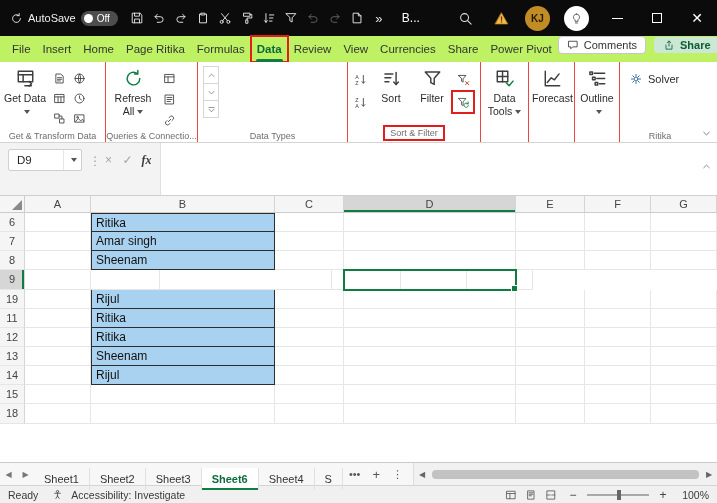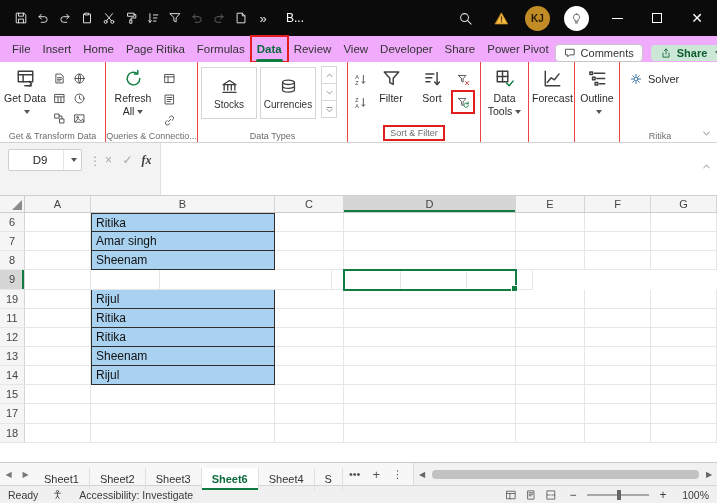--- a/index.html
+++ b/index.html
@@ -26,21 +26,21 @@
   .tbtn .ic { width:15px; height:15px; }
   .avatar { width:25px; height:25px; border-radius:50%; background:#c18c26; color:#241a02; font-size:10px; font-weight:bold; display:flex; align-items:center; justify-content:center; margin:0 6px; cursor:pointer; }
   .bulbwrap { width:25px; height:25px; border-radius:50%; background:#fff; color:#555; display:flex; align-items:center; justify-content:center; margin:0 8px; cursor:pointer; }
   .bulbwrap .ic { width:13px; height:13px; }
   .wbtn { width:40px; height:36px; display:flex; align-items:center; justify-content:center; color:#fff; cursor:pointer; }
   .min-glyph { display:block; width:11px; border-top:1px solid #fff; }
   .max-glyph { display:block; width:10px; height:10px; border:1px solid #fff; }
   .close-glyph { font-size:14px; line-height:1; }
 
   
-  .menubar { height:26px; background:#f0abfc; display:flex; align-items:flex-end; padding:0 8px 0 6px; }
+  .menubar { height:26px; background:#bef264; display:flex; align-items:flex-start; padding:0 8px 0 6px; }
   .rtabs { display:flex; height:100%; }
   .rtab { padding:0 6px; display:flex; align-items:center; font-size:11.5px; color:#333; position:relative; cursor:pointer; white-space:nowrap; }
   .rtab.active { color:#0b6a3c; font-weight:700; }
   .rtab.active::after { content:""; position:absolute; left:5px; right:5px; bottom:0; height:3px; background:#107C41; border-radius:2px; }
   .rtab.annotated { outline:2px solid #e11d1d; outline-offset:-1px; }
   .mb-right { margin-left:auto; display:flex; align-items:center; gap:8px; }
   .btn-comments { display:flex; align-items:center; gap:5px; border:1px solid #c6c6c6; border-radius:4px; padding:2px 8px; font-size:11px; color:#333; background:#fff; cursor:pointer; }
   .btn-comments .ic { width:12px; height:12px; }
   .btn-share { display:flex; align-items:center; gap:5px; border-radius:4px; padding:2px 9px; font-size:11px; color:#0e5c2f; background:#cbe8d6; font-weight:600; cursor:pointer; }
   .btn-share .ic { width:12px; height:12px; }
@@ -71,21 +71,21 @@
   .gbtn { width:16px; height:18px; border:1px solid #d6d6d6; margin-top:-1px; display:flex; align-items:center; justify-content:center; color:#555; background:#fff; cursor:pointer; }
   .gbtn .ic { width:9px; height:9px; }
   .solver-row { display:flex; align-items:center; gap:5px; font-size:11px; color:#2b2b2b; margin:8px 4px 0 6px; cursor:pointer; }
   .solver-row .ic { width:14px; height:14px; color:#2d6da3; }
   .ribbon-collapse { position:absolute; right:5px; bottom:3px; color:#555; cursor:pointer; }
   .ribbon-collapse .ic { width:11px; height:11px; }
 
   
   .fbar { height:53px; background:#f3f3f3; position:relative; border-bottom:1px solid #cfcfcf; }
   .namebox { position:absolute; left:8px; top:6px; width:74px; height:22px; background:#fff; border:1px solid #cfcfcf; border-radius:2px; display:flex; align-items:center; font-size:11.5px; color:#222; }
-  .nb-val { flex:1; padding-left:8px;text-align:center; }
+  .nb-val { flex:1; padding-left:8px; }
   .nb-chev { width:18px; height:100%; display:flex; align-items:center; justify-content:center; border-left:1px solid #e6e6e6; cursor:pointer; }
   .fdots { position:absolute; left:89px; top:11px; color:#9a9a9a; font-size:12px; }
   .fbtns { position:absolute; left:99px; top:6px; display:flex; }
   .fbtn { width:19px; height:22px; display:flex; align-items:center; justify-content:center; font-size:12px; color:#a6a6a6; cursor:pointer; }
   .fbtn.fx { color:#3c3c3c; font-style:italic; font-weight:bold; font-family:"Liberation Serif", serif; }
   .finput { position:absolute; left:160px; top:0; right:0; height:100%; background:#fff; border-left:1px solid #e0e0e0; font-size:12px; color:#222; padding:4px 20px 0 6px; cursor:text; }
   .fcollapse { position:absolute; right:5px; top:18px; color:#666; cursor:pointer; }
   .fcollapse .ic { width:11px; height:11px; }
 
   
@@ -111,37 +111,48 @@
   .stab { padding:0 10px; height:100%; display:flex; align-items:center; border-right:1px solid #e0e0e0; color:#333; cursor:pointer; white-space:nowrap; }
   .stab.active { background:#fff; color:#0e6b3c; font-weight:700; box-shadow:inset 0 -2px 0 #107C41; }
   .stab-extra { padding:0 6px; color:#555; cursor:pointer; }
   .stab-add { font-size:13px; }
   .hscroll { flex:1; display:flex; align-items:center; height:100%; margin-left:4px; border-left:1px solid #dcdcdc; background:#f1f1f1; }
   .harrow { width:16px; text-align:center; font-size:8px; color:#666; cursor:pointer; }
   .hthumb { flex:1; height:9px; background:#c2c2c2; border-radius:4px; margin:0 2px; cursor:grab; }
 
   
   .statusbar { height:18px; background:#f0f0f0; border-top:1px solid #d4d4d4; display:flex; align-items:center; font-size:10.5px; color:#3a3a3a; padding:0 8px; gap:14px; }
-  .sb-access { display:flex; align-items:center; gap:16px; cursor:pointer;justify-content:center; }
+  .sb-access { display:flex; align-items:center; gap:8px; cursor:pointer;justify-content:center; }
   .sb-access .ic { width:11px; height:11px; }
   .sb-right { margin-left:auto; display:flex; align-items:center; gap:9px; }
   .vbtn { width:16px; height:16px; display:flex; align-items:center; justify-content:center; color:#555; cursor:pointer; }
   .vbtn .ic { width:12px; height:12px; }
   .zbtn { font-size:12px; color:#444; width:10px; text-align:center; cursor:pointer; }
   .zslider { width:62px; height:2px; background:#a9a9a9; position:relative; cursor:pointer; }
   .zslider::before { content:""; position:absolute; left:50%; top:-3px; width:1px; height:8px; background:#9d9d9d; }
   .zthumb { position:absolute; left:48%; top:-4px; width:4px; height:10px; background:#666; }
   .zoom-label { width:32px; text-align:right; cursor:pointer; }
 </style>
 </head>
 <body>
 
 <div class="app">
 
   <div class="titlebar">
+    <div class="autosave">
+      <svg class="ic" viewBox="0 0 16 16">
+          <path d="M12.8 8A4.8 4.8 0 1 1 11 4.3"></path>
+          <path d="M11.3 1.9v2.6H8.7"></path>
+        </svg>
+      <span>AutoSave</span>
+      <span class="toggle">
+        <span class="knob"></span>
+        <span>Off</span>
+      </span>
+    </div>
     <div class="qat" id="qat">
         <div class="qbtn">
           <svg class="ic" viewBox="0 0 16 16">
             <path d="M3 2.5h8.7L13.5 4.8V13.5H3z"></path>
             <path d="M5.2 2.5v3.4h5.6V2.5"></path>
             <path d="M5.2 13.5V9.2h5.6v4.3"></path>
           </svg>
         </div>
         <div class="qbtn">
           <svg class="ic" viewBox="0 0 16 16">
@@ -243,21 +254,21 @@
   <div class="menubar">
     <div class="rtabs" id="ribbon-tabs">
         <div class="rtab">File</div>
         <div class="rtab">Insert</div>
         <div class="rtab">Home</div>
         <div class="rtab">Page Ritika</div>
         <div class="rtab">Formulas</div>
         <div class="rtab active annotated">Data</div>
         <div class="rtab">Review</div>
         <div class="rtab">View</div>
-        <div class="rtab">Developer</div>
+        <div class="rtab">Currencies</div>
         <div class="rtab">Share</div>
         <div class="rtab">Power Pivot</div>
       </div>
     <div class="mb-right">
       <div class="btn-comments">
         <svg class="ic" viewBox="0 0 16 16">
             <path d="M2.5 3h11v7.5H7.5L5 13v-2.5H2.5z"></path>
           </svg>
         <span>Comments</span>
       </div>
@@ -363,38 +374,20 @@
                 <path d="M8.5 11.5 7 13a2.5 2.5 0 0 1-3.5-3.5L5 8"></path>
               </svg>
             </div>
           </div>
       </div>
       <div class="grp-label">Queries &amp; Connectio...</div>
     </div>
 
     <div class="rgroup" style="width:150px">
       <div class="grp-inner">
-        <div class="tiles">
-          <div class="tile">
-            <svg class="ic" viewBox="0 0 16 16">
-                <path d="M2.5 6.5 8 3l5.5 3.5z"></path>
-                <path d="M3.5 6.5v4.5M6.5 6.5v4.5M9.5 6.5v4.5M12.5 6.5v4.5"></path>
-                <path d="M2.5 13h11"></path>
-              </svg>
-            <span>Stocks</span>
-          </div>
-          <div class="tile">
-            <svg class="ic" viewBox="0 0 16 16">
-                <ellipse cx="8" cy="4.5" rx="5" ry="1.8"></ellipse>
-                <path d="M3 4.5v3.2c0 1 2.2 1.8 5 1.8s5-.8 5-1.8V4.5"></path>
-                <path d="M3 7.7v3.2c0 1 2.2 1.8 5 1.8s5-.8 5-1.8V7.7"></path>
-              </svg>
-            <span>Currencies</span>
-          </div>
-        </div>
         <div class="gal" id="gallery-scroll">
             <div class="gbtn">
               <svg class="ic" viewBox="0 0 16 16">
                 <path d="M3.5 10 8 5.5 12.5 10"></path>
               </svg>
             </div>
             <div class="gbtn">
               <svg class="ic" viewBox="0 0 16 16">
                 <path d="M3.5 6 8 10.5 12.5 6"></path>
               </svg>
@@ -424,34 +417,34 @@
               <svg class="ic" viewBox="0 0 16 16">
                 <text x="1.5" y="7" font-size="6.5" fill="currentColor" stroke="none">Z</text>
                 <text x="1.5" y="14.5" font-size="6.5" fill="currentColor" stroke="none">A</text>
                 <path d="M11.5 3v9.5M9.8 10.7l1.7 1.8 1.7-1.8"></path>
               </svg>
             </div>
           </div>
         <div class="bigbtn" style="width:38px">
           <span class="icn">
               <svg class="ic" viewBox="0 0 16 16">
-                <path d="M2.5 3h11L9.3 7.8v4.7l-2.6-1.3V7.8z"></path>
-              </svg>
-            </span>
-          <span class="bl">Filter</span>
-        </div>
-        <div class="bigbtn" style="width:38px">
-          <span class="icn">
-              <svg class="ic" viewBox="0 0 16 16">
                 <path d="M3 4.5h6M3 7.5h4.5M3 10.5h3"></path>
                 <path d="M11.5 3.5v9"></path>
                 <path d="M9.7 10.6l1.8 1.9 1.8-1.9"></path>
               </svg>
             </span>
           <span class="bl">Sort</span>
+        </div>
+        <div class="bigbtn" style="width:38px">
+          <span class="icn">
+              <svg class="ic" viewBox="0 0 16 16">
+                <path d="M2.5 3h11L9.3 7.8v4.7l-2.6-1.3V7.8z"></path>
+              </svg>
+            </span>
+          <span class="bl">Filter</span>
         </div>
         <div class="smallcol" id="sf-right">
             <div class="sicon">
               <svg class="ic" viewBox="0 0 16 16">
                 <path d="M2 3h9L7.5 7v4.2L5.5 10V7z"></path>
                 <path d="M10.5 10.5l4 4M14.5 10.5l-4 4" stroke="#c0392b"></path>
               </svg>
             </div>
             <div class="sicon anno-ring">
               <svg class="ic" viewBox="0 0 16 16">
@@ -645,30 +638,20 @@
           <div class="cell" style="width: 66px;"></div>
           <div class="cell bfill" style="width: 184px;">Rijul</div>
           <div class="cell" style="width: 69px;"></div>
           <div class="cell" style="width: 172px;"></div>
           <div class="cell" style="width: 69px;"></div>
           <div class="cell" style="width: 66px;"></div>
           <div class="cell" style="width: 66px;"></div>
         </div>
         <div class="grow">
           <div class="rhdr">15</div>
-          <div class="cell" style="width: 66px;"></div>
-          <div class="cell" style="width: 184px;"></div>
-          <div class="cell" style="width: 69px;"></div>
-          <div class="cell" style="width: 172px;"></div>
-          <div class="cell" style="width: 69px;"></div>
-          <div class="cell" style="width: 66px;"></div>
-          <div class="cell" style="width: 66px;"></div>
-        </div>
-        <div class="grow">
-          <div class="rhdr">17</div>
           <div class="cell" style="width: 66px;"></div>
           <div class="cell" style="width: 184px;"></div>
           <div class="cell" style="width: 69px;"></div>
           <div class="cell" style="width: 172px;"></div>
           <div class="cell" style="width: 69px;"></div>
           <div class="cell" style="width: 66px;"></div>
           <div class="cell" style="width: 66px;"></div>
         </div>
         <div class="grow">
           <div class="rhdr">18</div>

